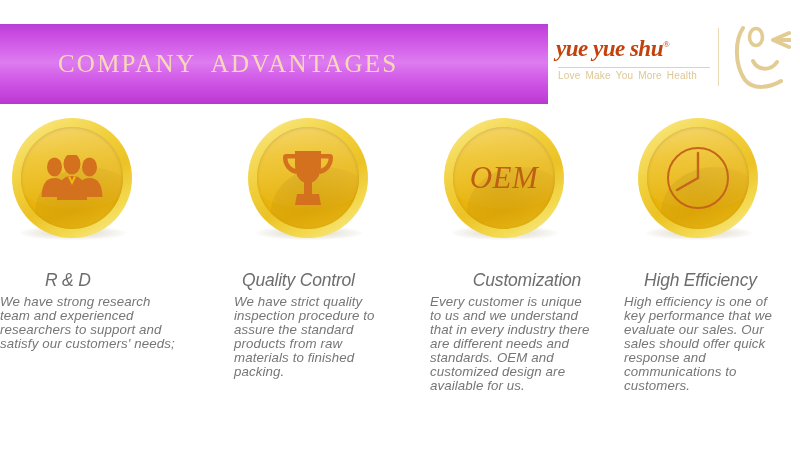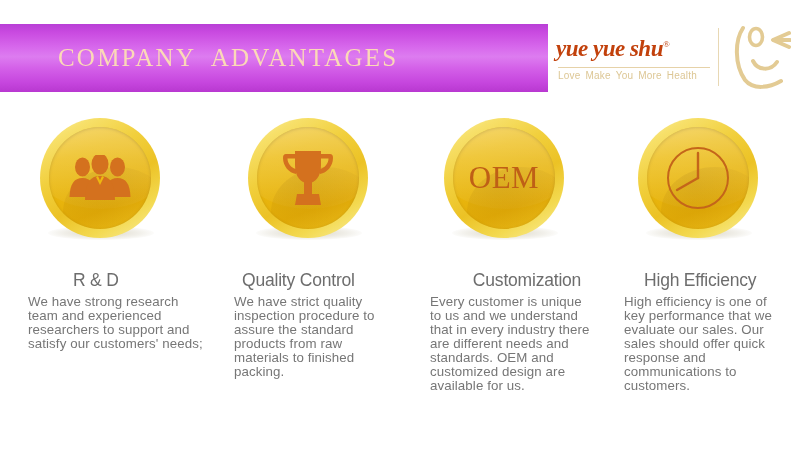--- a/index.html
+++ b/index.html
@@ -25,21 +25,21 @@
     left: 0; top: 0;
     width: 800px;
     height: 110px;
   }
 
   #title-banner {
     position: absolute;
     left: 0;
     top: 24px;
     width: 548px;
-    height: 68px;
+    height: 80px;
     background: linear-gradient(to bottom,
         #b83fd6 0%,
         #c94ae0 12%,
         #d768ec 34%,
         #dd7cf0 48%,
         #d35fe8 66%,
         #c646de 86%,
         #b838d0 100%);
     display: flex;
     align-items: center;
@@ -122,22 +122,23 @@
     left: 0;
     top: 110px;
     width: 800px;
     height: 344px;
     display: flex;
   }
 
   .col {
     position: relative;
     padding-top: 8px;
-  }
-  .col-0 { width: 210px; padding-left: 28px; }
+    font-style: italic;
+  }
+  .col-0 { width: 210px; }
   .col-1 { width: 202px; padding-left: 24px; }
   .col-2 { width: 198px; padding-left: 18px; }
   .col-3 { width: 190px; padding-left: 14px; }
 
   
   .coin-wrap {
     position: relative;
     width: 122px;
     height: 136px;
   }

